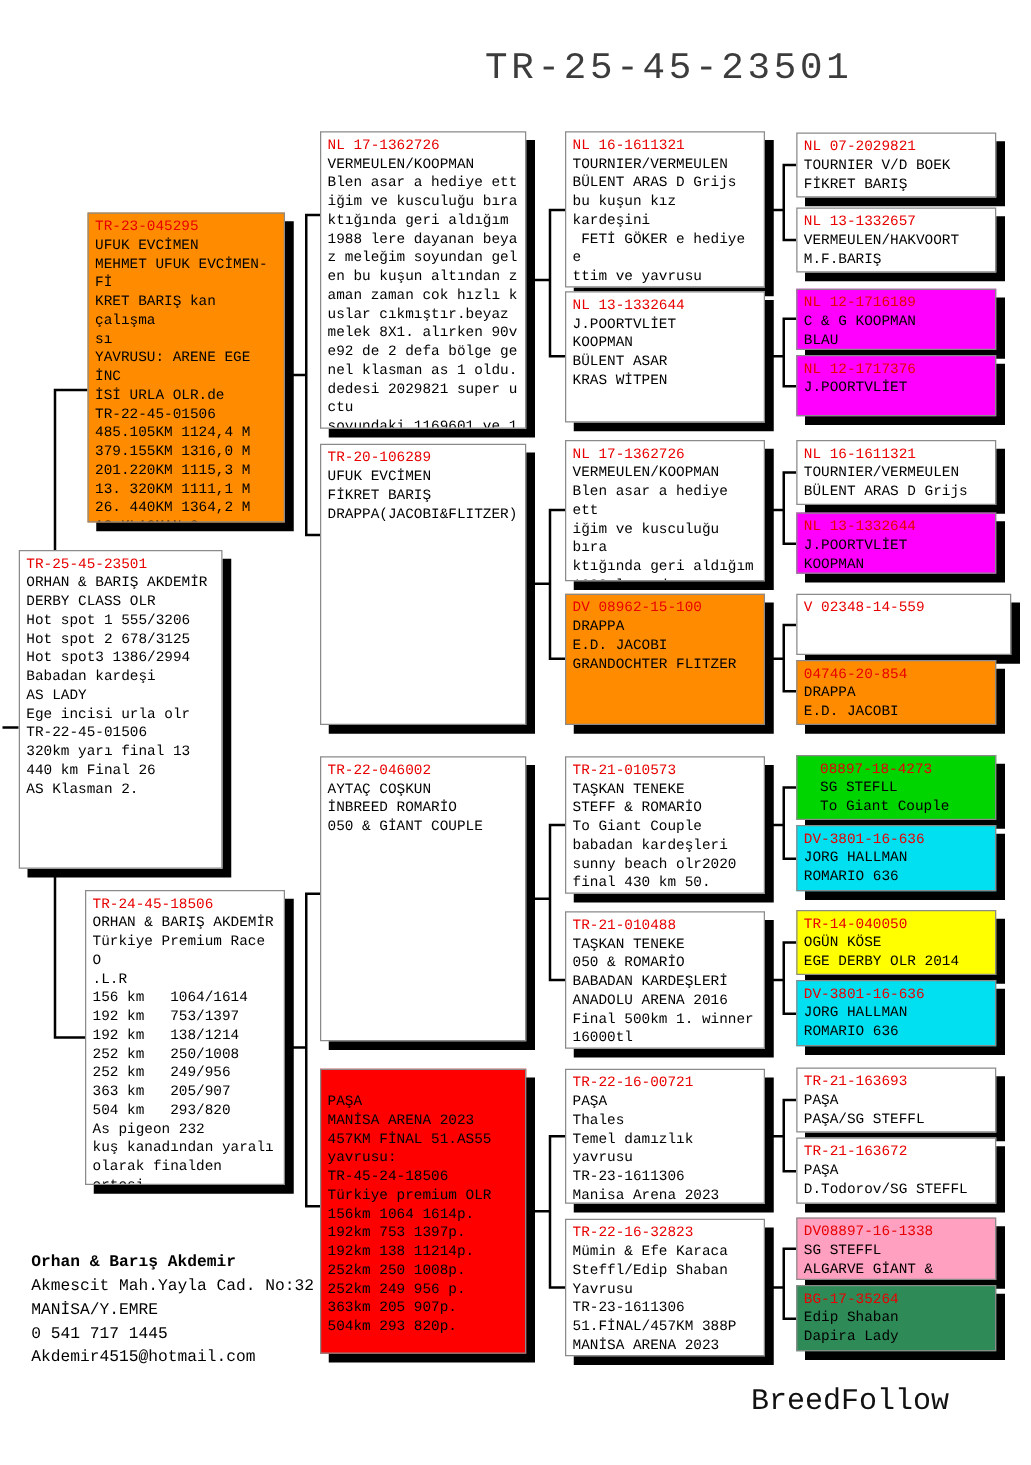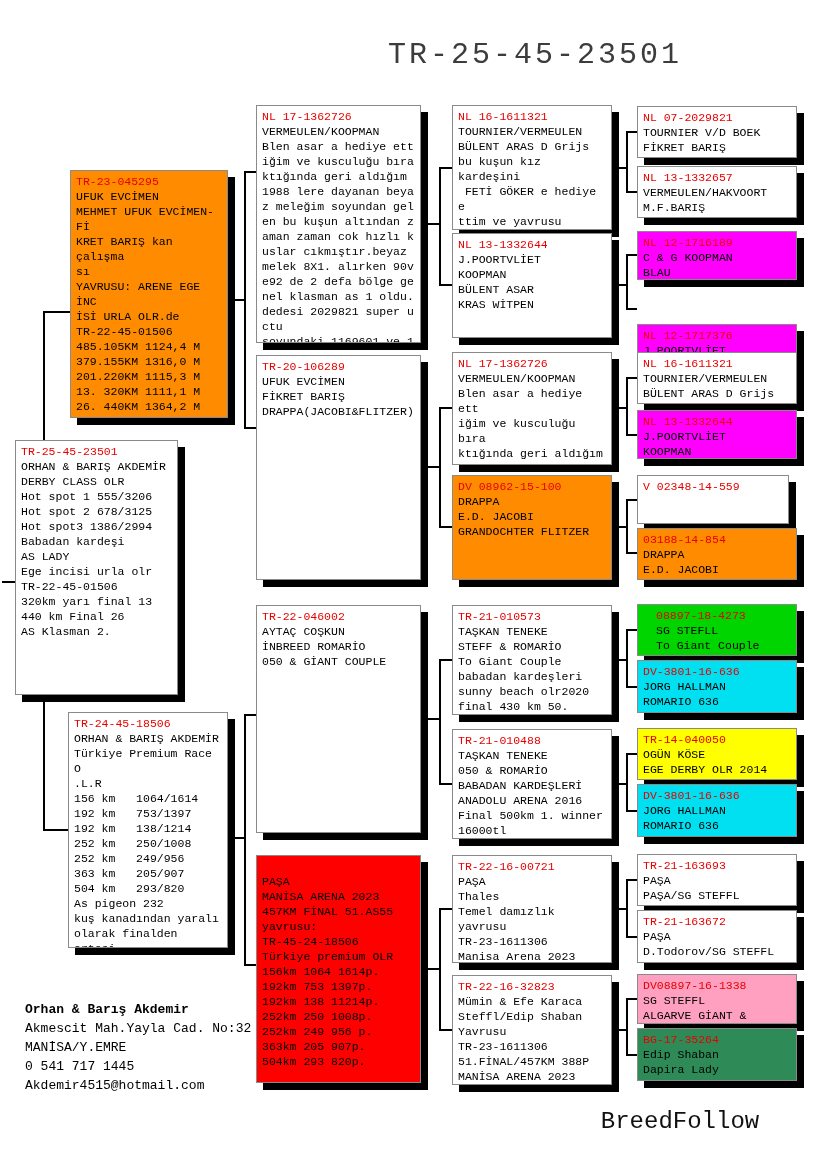--- a/index.html
+++ b/index.html
@@ -222,40 +222,40 @@
   <div class="pbox" style="left:637px;top:166px;width:160px;height:52px">
     <div class="ring">NL 13-1332657</div>
     <div class="body">VERMEULEN/HAKVOORT
 M.F.BARIŞ</div>
   </div>
   <div class="pbox" style="left: 637px; top: 231px; width: 160px; height: 49px; background: rgb(255, 0, 255);">
     <div class="ring">NL 12-1716189</div>
     <div class="body">C &amp; G KOOPMAN
 BLAU</div>
   </div>
-  <div class="pbox" style="left: 637px; top: 284px; width: 160px; height: 49px; background: rgb(255, 0, 255); margin-top: 40px;">
+  <div class="pbox" style="left: 637px; top: 284px; width: 160px; height: 49px; background: rgb(255, 0, 255);">
     <div class="ring">NL 12-1717376</div>
     <div class="body">J.POORTVLİET</div>
   </div>
   <div class="pbox" style="left:637px;top:352px;width:160px;height:52px">
     <div class="ring">NL 16-1611321</div>
     <div class="body">TOURNIER/VERMEULEN
 BÜLENT ARAS D Grijs</div>
   </div>
   <div class="pbox" style="left: 637px; top: 410px; width: 160px; height: 49px; background: rgb(255, 0, 255);">
     <div class="ring">NL 13-1332644</div>
     <div class="body">J.POORTVLİET
 KOOPMAN</div>
   </div>
-  <div class="pbox" style="left:637px;top:475px;width:152px;height:49px">
+  <div class="pbox" style="left:637px;top:475px;width:172px;height:49px">
     <div class="ring">V 02348-14-559</div>
     <div class="body"></div>
   </div>
   <div class="pbox" style="left: 637px; top: 528px; width: 160px; height: 52px; background: rgb(255, 140, 0);">
-    <div class="ring">03188-14-854</div>
+    <div class="ring">04746-20-854</div>
     <div class="body">DRAPPA
 E.D. JACOBI</div>
   </div>
   <div class="pbox" style="left: 637px; top: 604px; width: 160px; height: 52px; background: rgb(0, 213, 0); padding-left: 18px;">
     <div class="ring">08897-18-4273</div>
     <div class="body">SG STEFLL
 To Giant Couple</div>
   </div>
   <div class="pbox" style="left: 637px; top: 660px; width: 160px; height: 53px; background: rgb(0, 224, 240);">
     <div class="ring">DV-3801-16-636</div>

